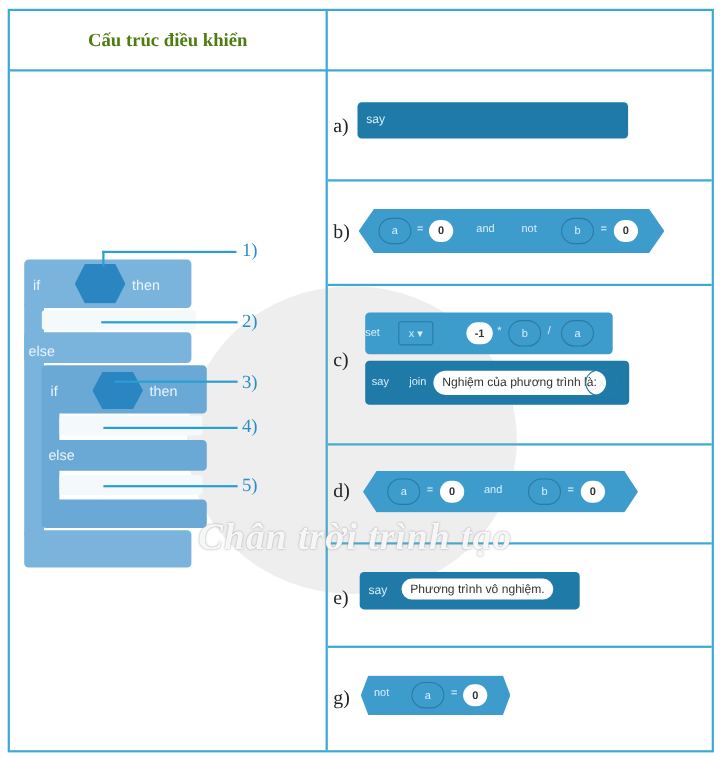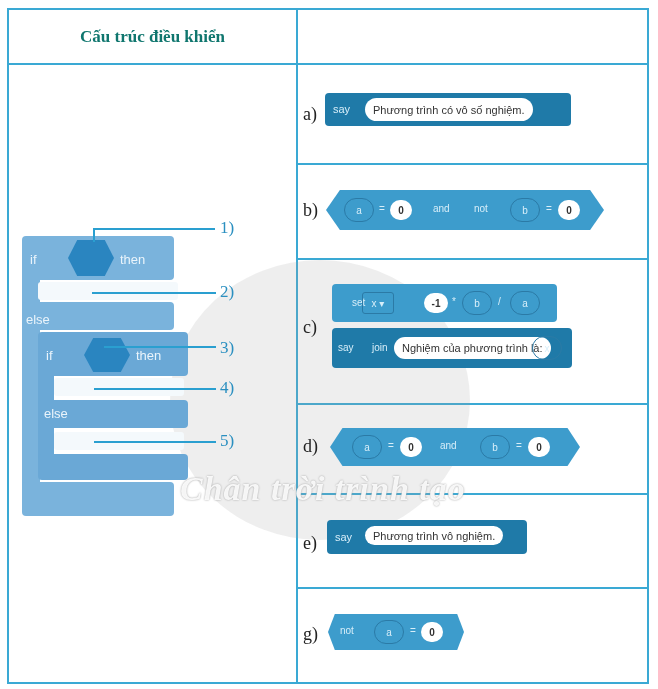--- a/index.html
+++ b/index.html
@@ -1,18 +1,18 @@
 <!DOCTYPE html>
 <html><head>
 <meta charset="utf-8">
 <style>
   html,body{margin:0;padding:0;background:#fff;}
   body{width:658px;height:689px;position:relative;overflow:hidden;font-family:"Liberation Sans",sans-serif;}
   .tbl{position:absolute;left:7px;top:8px;width:642px;height:676px;border:2px solid #3aa9d4;box-sizing:border-box;}
-  .hdr{position:absolute;top:0;height:53px;display:flex;align-items:center;justify-content:center;font-family:"Liberation Serif",serif;font-weight:bold;font-size:17px;color:#0f766e;}
+  .hdr{position:absolute;top:0;height:53px;display:flex;align-items:center;justify-content:center;font-family:"Liberation Serif",serif;font-weight:bold;font-size:17px;color:#4d7c0f;}
   .hline{position:absolute;left:0;right:0;height:2px;background:#3aa9d4;}
   .vline{position:absolute;top:0;bottom:0;width:2px;background:#3aa9d4;left:287px;}
   .rline{position:absolute;left:289px;right:0;height:2px;background:#3aa9d4;}
   .lbl{position:absolute;font-family:"Liberation Serif",serif;font-size:18px;color:#222;}
   .num{position:absolute;font-family:"Liberation Serif",serif;font-size:17px;color:#2a8fc0;}
   .lead{position:absolute;height:2px;background:#2a9fd0;}
   .blk{position:absolute;background:#7ab3dc;border-radius:4px;}
   .kw{position:absolute;color:#eaf4fb;font-size:13px;}
   .slot{position:absolute;background:#f4f9fc;border-radius:3px;}
   .hex{position:absolute;background:#2a85c0;clip-path:polygon(20% 0,80% 0,100% 50%,80% 100%,20% 100%,0 50%);}
@@ -72,38 +72,37 @@
   <div class="num" style="left:220px;top:338px;">3)</div>
   <div class="lead" style="left:94px;top:388px;width:122px;"></div>
   <div class="num" style="left:220px;top:378px;">4)</div>
   <div class="lead" style="left:94px;top:441px;width:122px;"></div>
   <div class="num" style="left:220px;top:431px;">5)</div>
 </div>
 
 <div class="lbl" style="left:303px;top:104px;">a)</div>
 <div class="sblk" style="left:325px;top:93px;width:246px;height:33px;">
   <div class="w" style="left:8px;top:10px;font-size:11px;">say</div>
-  <div class="pill" style="left:40px;top:5px;height:23px;">Phương trình có vô số nghiệm.</div>
 </div>
 
 <div class="lbl" style="left:303px;top:200px;">b)</div>
 <div class="bhex" style="left:326px;top:190px;width:278px;height:40px;">
   <div class="ring" style="left:18px;top:8px;width:30px;height:24px;">a</div>
   <div class="w" style="left:53px;top:13px;">=</div>
   <div class="zero" style="left:64px;top:10px;width:22px;height:20px;">0</div>
   <div class="w" style="left:107px;top:13px;">and</div>
   <div class="w" style="left:148px;top:13px;">not</div>
   <div class="ring" style="left:184px;top:8px;width:30px;height:24px;">b</div>
   <div class="w" style="left:220px;top:13px;">=</div>
   <div class="zero" style="left:232px;top:10px;width:22px;height:20px;">0</div>
 </div>
 
 <div class="lbl" style="left:303px;top:317px;">c)</div>
 <div class="blk" style="left:332px;top:284px;width:225px;height:38px;background:#3d9ccc;">
-  <div class="w" style="left:20px;top:13px;">set</div>
+  <div class="w" style="left:0;top:13px;">set</div>
   <div class="ring" style="left:30px;top:8px;width:32px;height:22px;border-radius:3px;">x ▾</div>
   <div class="w" style="left:70px;top:13px;margin-top:40px;">to</div>
   <div class="zero" style="left:92px;top:9px;width:24px;height:20px;">-1</div>
   <div class="w" style="left:120px;top:12px;">*</div>
   <div class="ring" style="left:130px;top:7px;width:30px;height:24px;">b</div>
   <div class="w" style="left:166px;top:12px;">/</div>
   <div class="ring" style="left:178px;top:7px;width:30px;height:24px;">a</div>
 </div>
 <div class="sblk" style="left:332px;top:328px;width:240px;height:40px;">
   <div class="w" style="left:6px;top:14px;">say</div>

